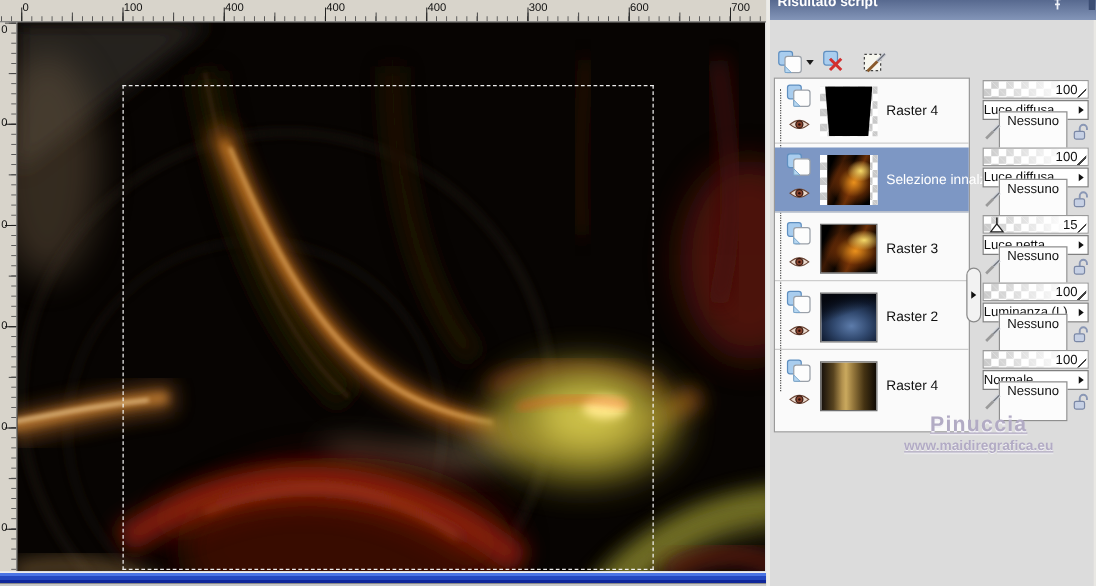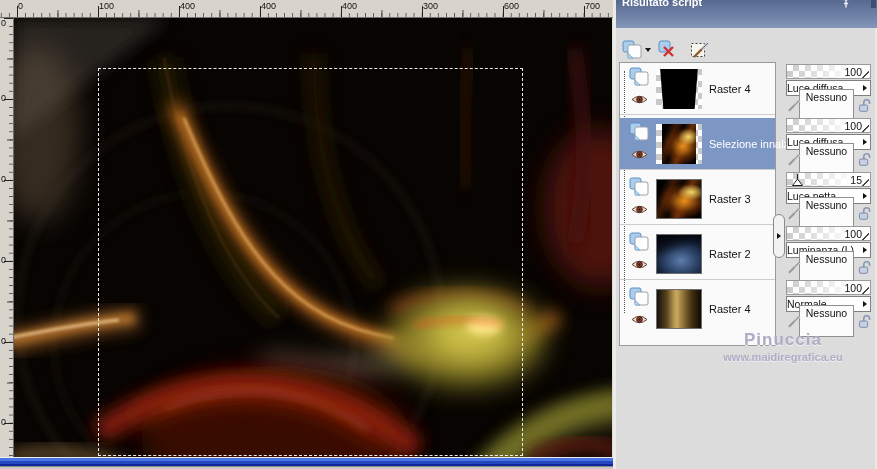--- a/index.html
+++ b/index.html
@@ -32,21 +32,21 @@
     border:1px dashed rgba(250,250,250,.95);}
   .bluebar{position:absolute;left:0;top:457px;width:613px;height:12px;
     background:linear-gradient(#ededed 0 1px,#4a74e4 1px 4px,#2348c0 4px 7px,#10279a 7px 9px,#8a8a8a 9px 10px,#c8c8c8 10px);}
 
   
   .panel{position:absolute;left:613px;top:0;width:264px;height:469px;background:#dcdcdc;}
   .edgeL{position:absolute;left:0;top:0;width:3px;height:469px;background:#ecebe7;}
   .edgeR{position:absolute;right:0;top:0;width:2px;height:469px;background:#e9e8e4;}
   .tbar{position:absolute;left:3px;right:0;color:#fff;font-weight:bold;font-size:11px;overflow:hidden;}
   .tbar .t{position:absolute;left:6px;}
-  .bar-script{top:0;height:28px;background:linear-gradient(#57698f,#8395b8);}
+  .bar-script{top:0;height:16px;background:linear-gradient(#57698f,#8395b8);}
   .bar-script .t{top:-4px;}
   .bar-livelli{top:20px;height:17px;background:linear-gradient(#47597f,#8093b6);border-bottom:1px solid #f5f5f5;}
   .bar-livelli .t{top:2px;}
   .pin{position:absolute;top:3px;}
   .bar-script .pin{top:-2px;}
   .clipicon{position:absolute;right:1px;top:4px;width:5px;height:8px;background:#3c4e74;}
   .bar-script .clipicon{top:0px;}
 
   .toolbar{position:absolute;left:3px;right:0;top:37px;height:25px;}
   .tbtn{position:absolute;top:2px;height:21px;display:flex;align-items:center;}
@@ -95,21 +95,21 @@
     display:flex;align-items:center;}
   .moderow .mtext{flex:1;text-align:left;font-size:10.5px;color:#111;}
   .moderow .arrow-right{margin-right:3px;}
   .linkrow{position:relative;height:16px;margin-top:1px;display:flex;align-items:center;}
   .linkbox{height:32px;width:56px;border:1px solid #8f8f8f;background:#fcfcfc;font-size:10.5px;
     color:#111;text-align:center;line-height:14px;margin-left:-2px;}
   .brush{margin-left:1px;z-index:1;}
   .lock{margin-left:4px;}
 
   .watermark{position:absolute;left:80px;top:330px;width:180px;text-align:center;
-    color:#b2abc4;text-shadow:0 1px 0 #f2f0f6;}
+    color:#b2abc4;text-shadow:0 1px 0 #f2f0f6;text-decoration:underline;}
   .wm1{font-size:17px;font-weight:bold;letter-spacing:1px;}
   .wm2{font-size:11px;font-weight:bold;margin-top:1px;}
 </style>
 </head>
 <body>
 
 <div class="screen">
 
   <div class="hruler">
     <span style="left:18px">0</span>

